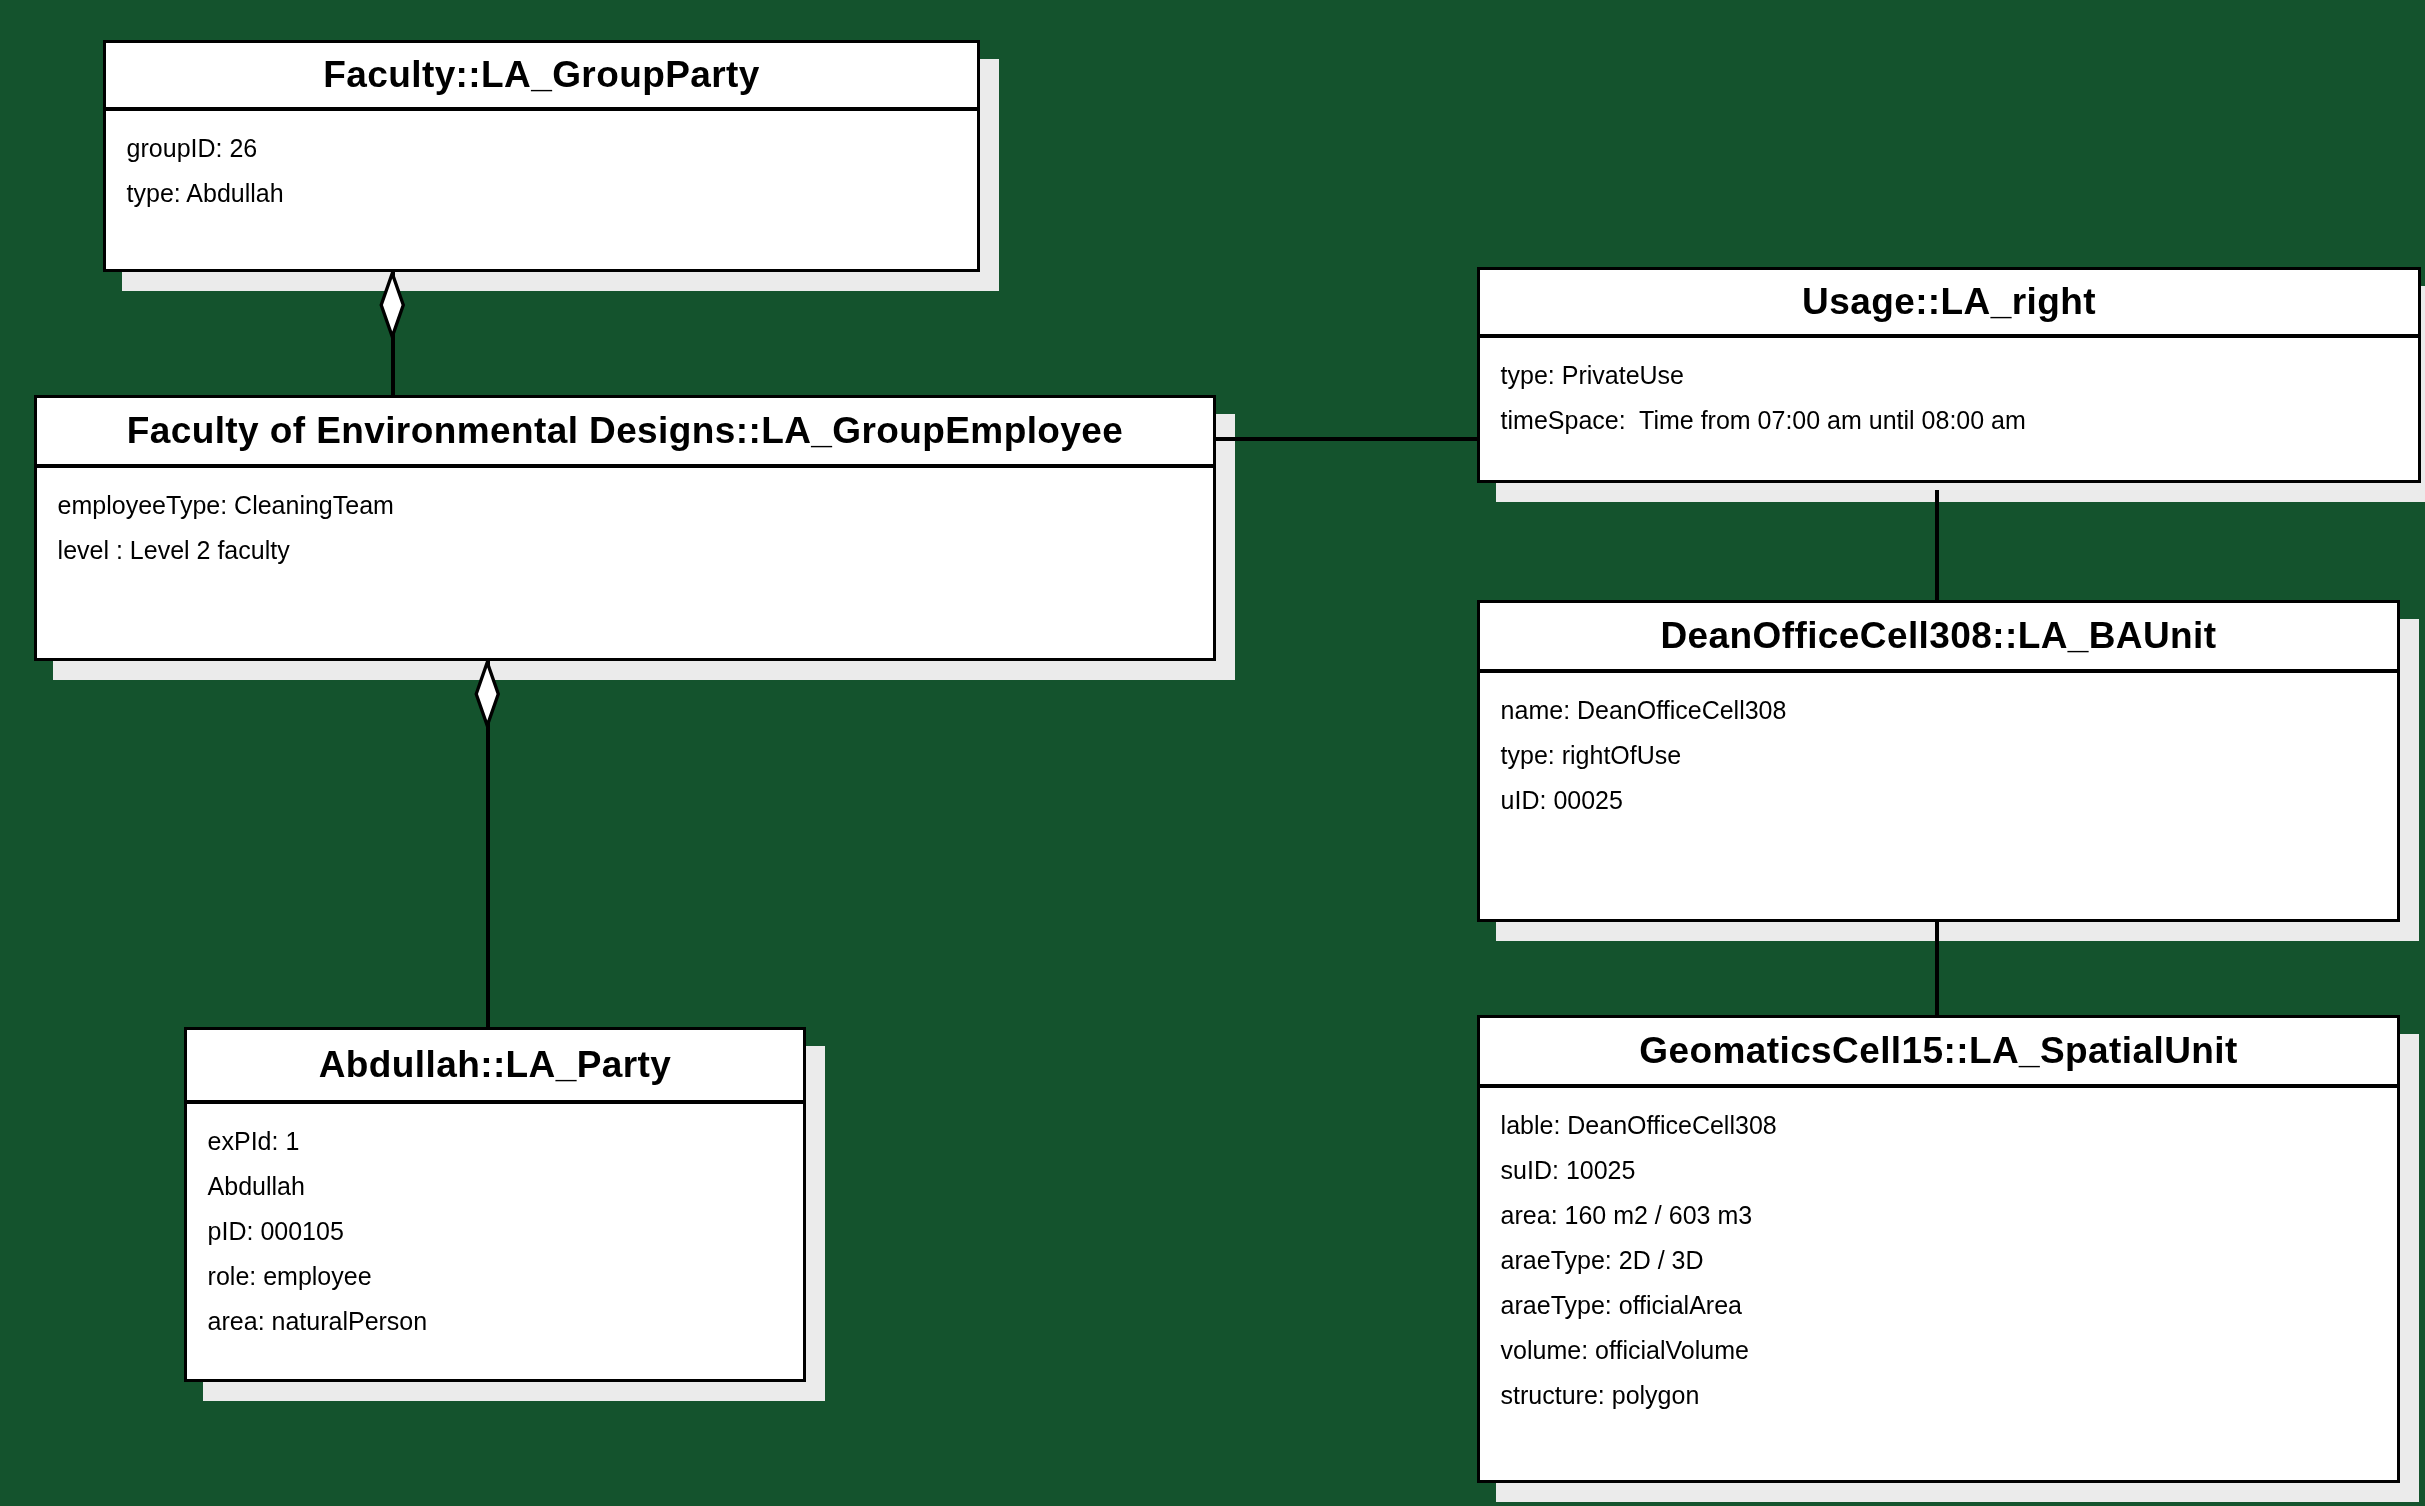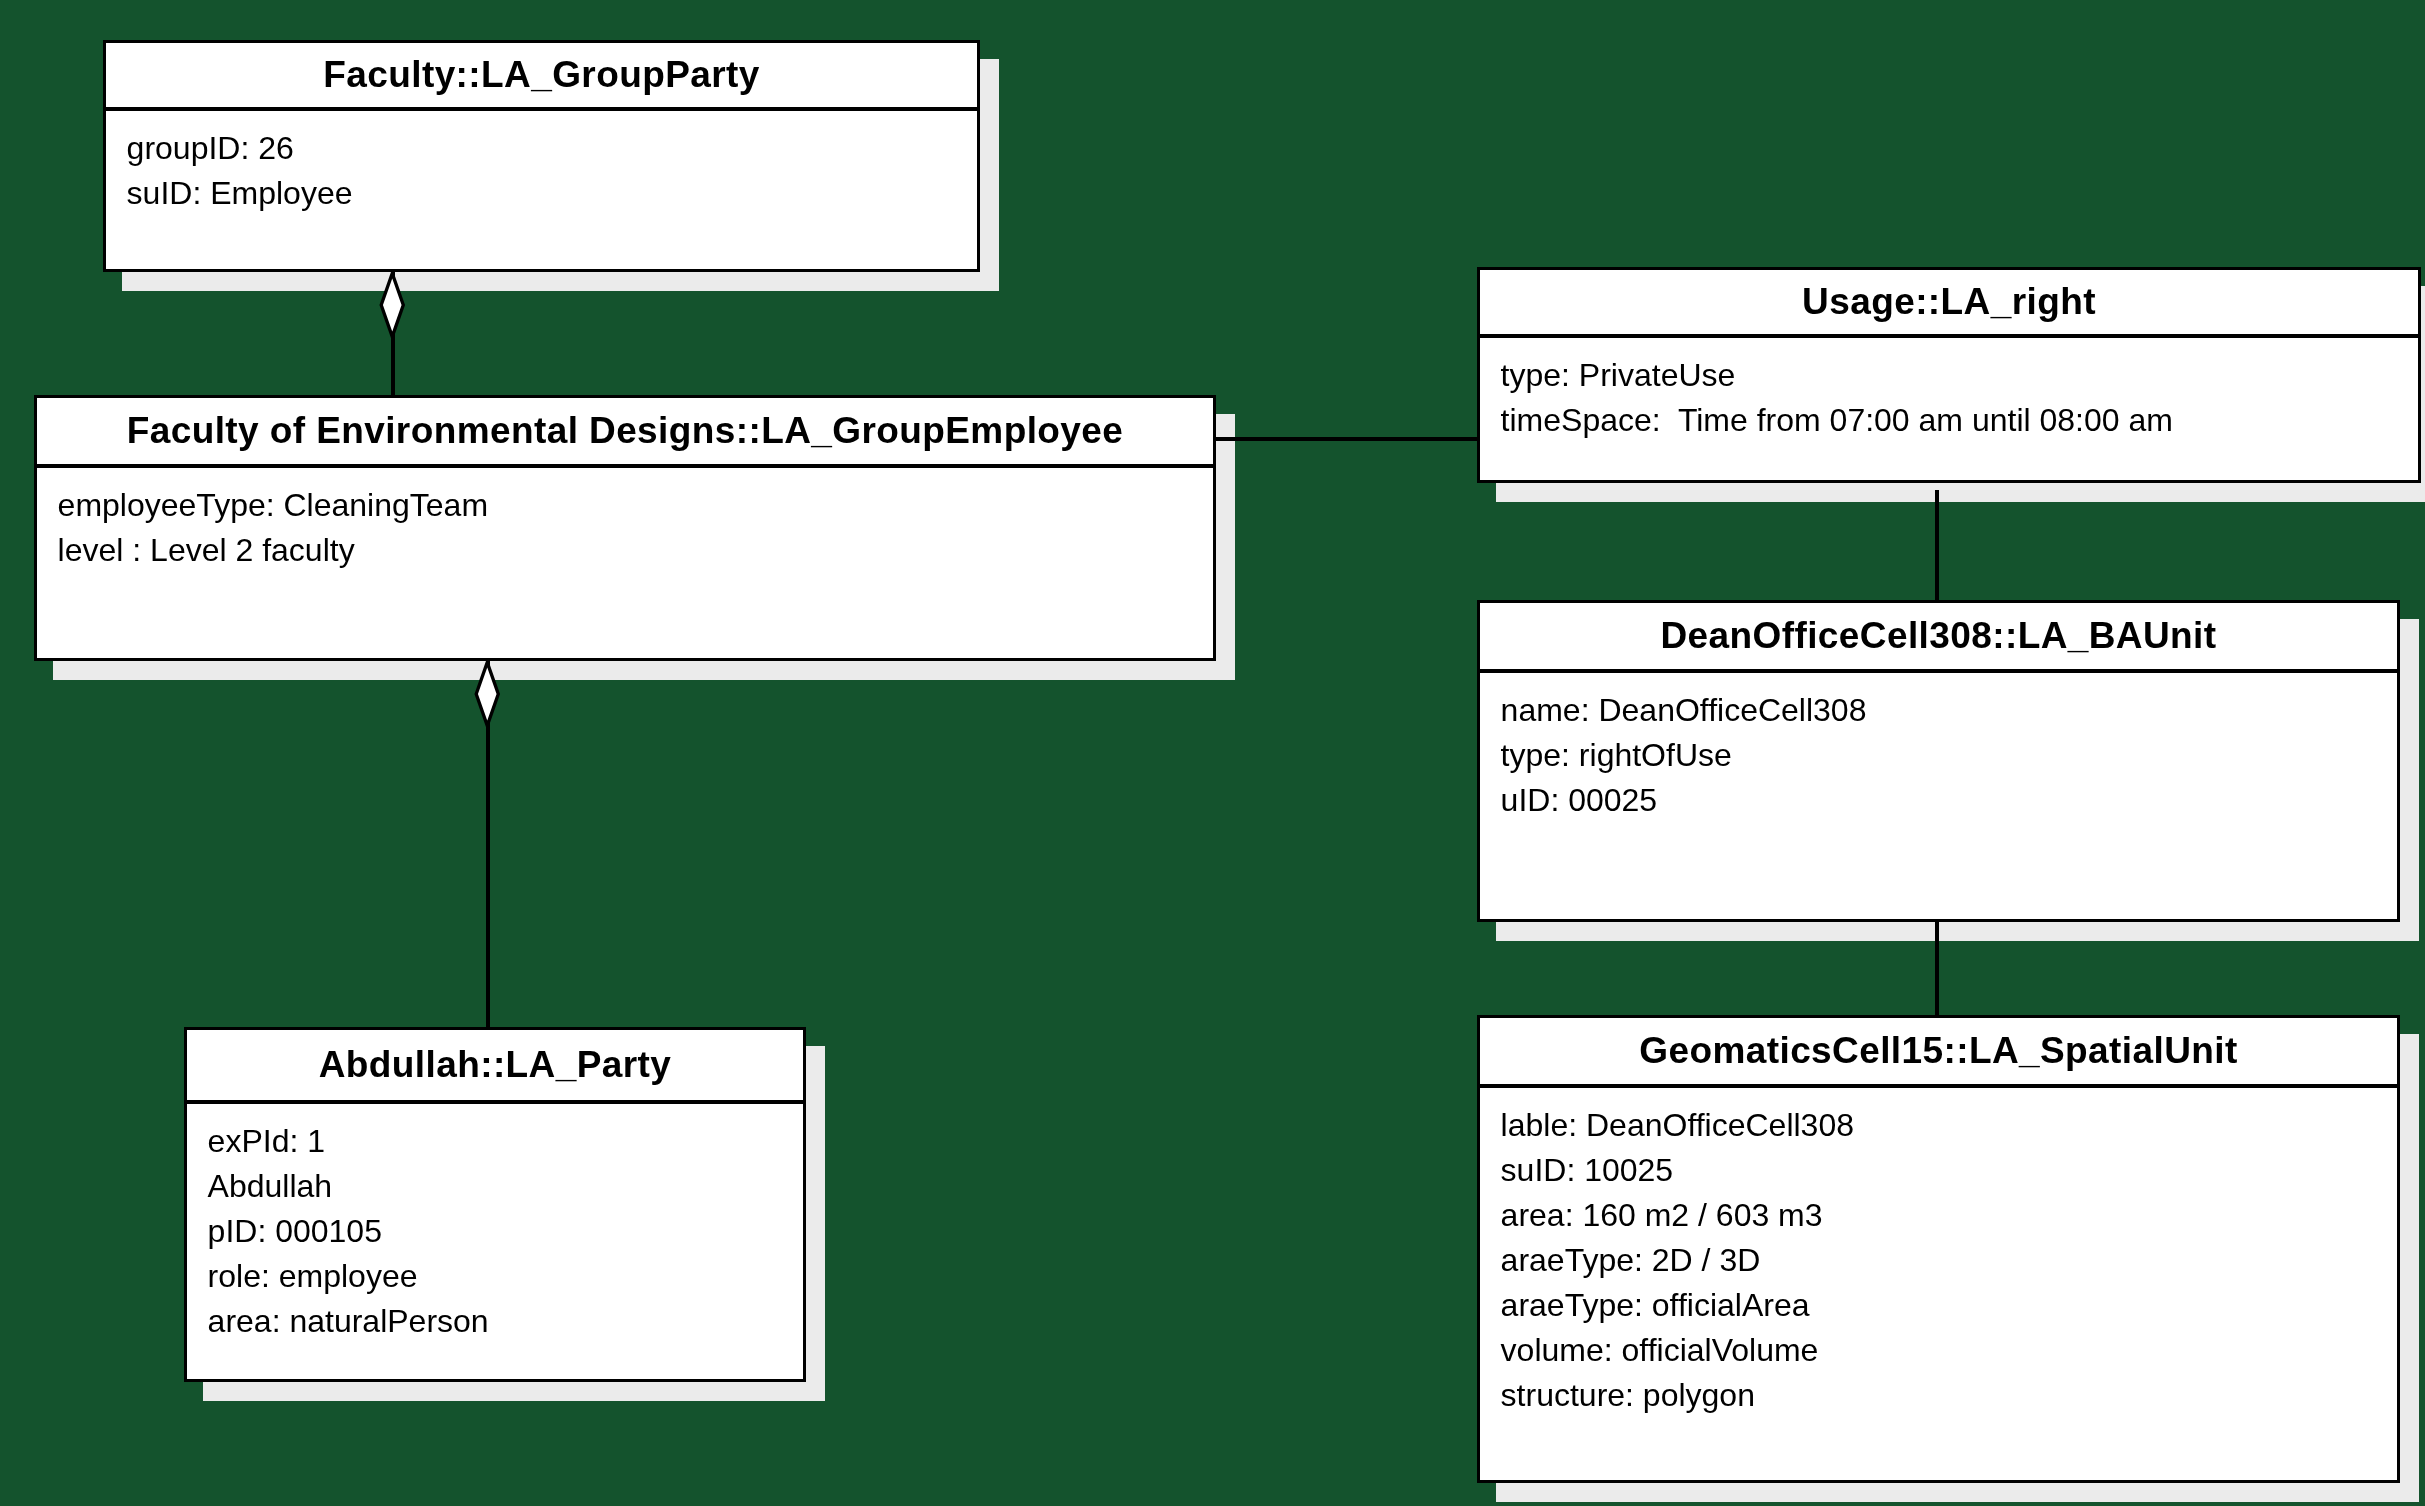--- a/index.html
+++ b/index.html
@@ -29,21 +29,21 @@
     justify-content: center;
     font-weight: bold;
     font-size: 37px;
     border-bottom: 4.4px solid #000000;
     box-sizing: border-box;
     letter-spacing: 0.4px;
     white-space: pre;
   }
   .uml-body {
     padding: 14.7px 11.8px 0 20.6px;
-    font-size: 32px;
+    font-size: 25px;
     line-height: 45px;
   }
   .attr {
     white-space: pre-wrap;
   }
   .line {
     position: absolute;
     background: #000000;
   }
   .diamond {
@@ -52,21 +52,21 @@
 </style>
 </head>
 <body>
 
 <div class="canvas">
 
   <div class="uml-class" style="left:103px; top:40px; width:877px; height:232px;">
     <div class="uml-title" style="height:68px">Faculty::LA_GroupParty</div>
     <div class="uml-body">
       <div class="attr">groupID: 26</div>
-      <div class="attr">suID: Employee</div>
+      <div class="attr">type: Abdullah</div>
     </div>
   </div>
 
   <div class="uml-class" style="left:34px; top:395px; width:1182px; height:266px;">
     <div class="uml-title" style="height:70px">Faculty of Environmental Designs::LA_GroupEmployee</div>
     <div class="uml-body">
       <div class="attr">employeeType: CleaningTeam</div>
       <div class="attr">level : Level 2 faculty</div>
     </div>
   </div>

